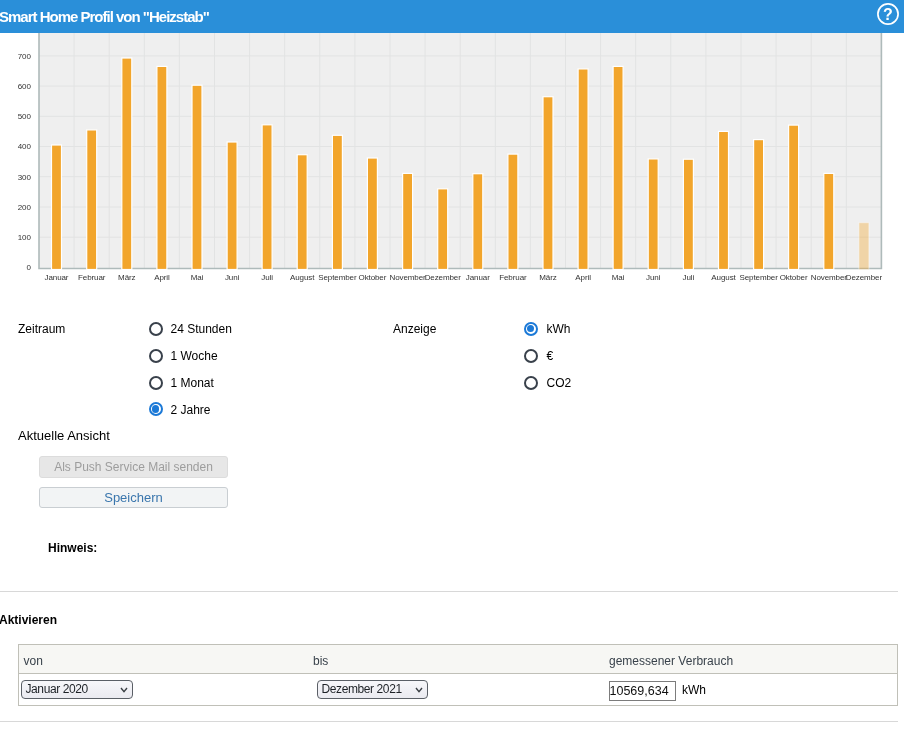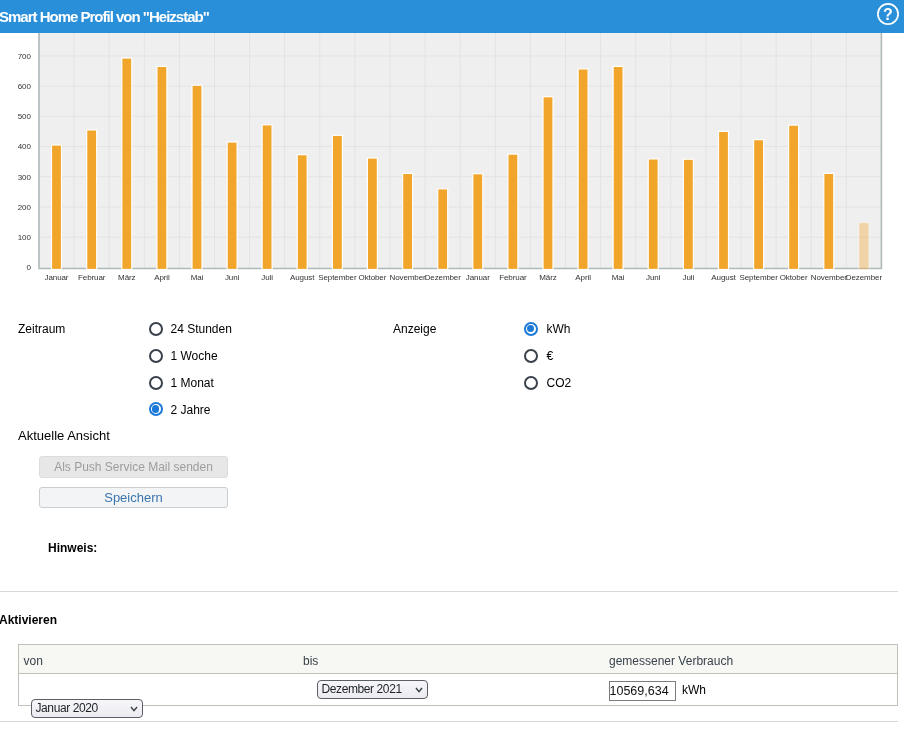--- a/index.html
+++ b/index.html
@@ -127,23 +127,23 @@
   <div class="btn" id="btn2">Speichern</div>
 
   <div class="abs lbl" style="left:0; top:541px; font-weight:bold;margin-left:48px;">Hinweis:</div>
   <div class="sep" style="top:591px;"></div>
 
   <div class="abs lbl" style="left:-1px; top:612.5px; font-weight:bold;">Aktivieren</div>
 
   <div class="abs" id="tbl">
     <div id="tblhead"></div>
     <div class="thlbl" style="left:4.5px;">von</div>
-    <div class="thlbl" style="left:284px;">bis</div>
+    <div class="thlbl" style="left:294px;">bis</div>
     <div class="thlbl" style="left:590px;">gemessener Verbrauch</div>
-    <div class="sel-box" style="left:12px; width:112px;margin-top:19px;">Januar 2020
+    <div class="sel-box" style="left:2px; width:112px;">Januar 2020
       <svg width="8" height="6" viewBox="0 0 8 6">
           <path d="M1 1 L4 4.6 L7 1" stroke="#3a3f44" stroke-width="1.4" fill="none"></path>
         </svg>
     </div>
     <div class="sel-box" style="left:298px; width:111px;">Dezember 2021
       <svg width="8" height="6" viewBox="0 0 8 6">
           <path d="M1 1 L4 4.6 L7 1" stroke="#3a3f44" stroke-width="1.4" fill="none"></path>
         </svg>
     </div>
     <div id="inp">10569,634</div>

